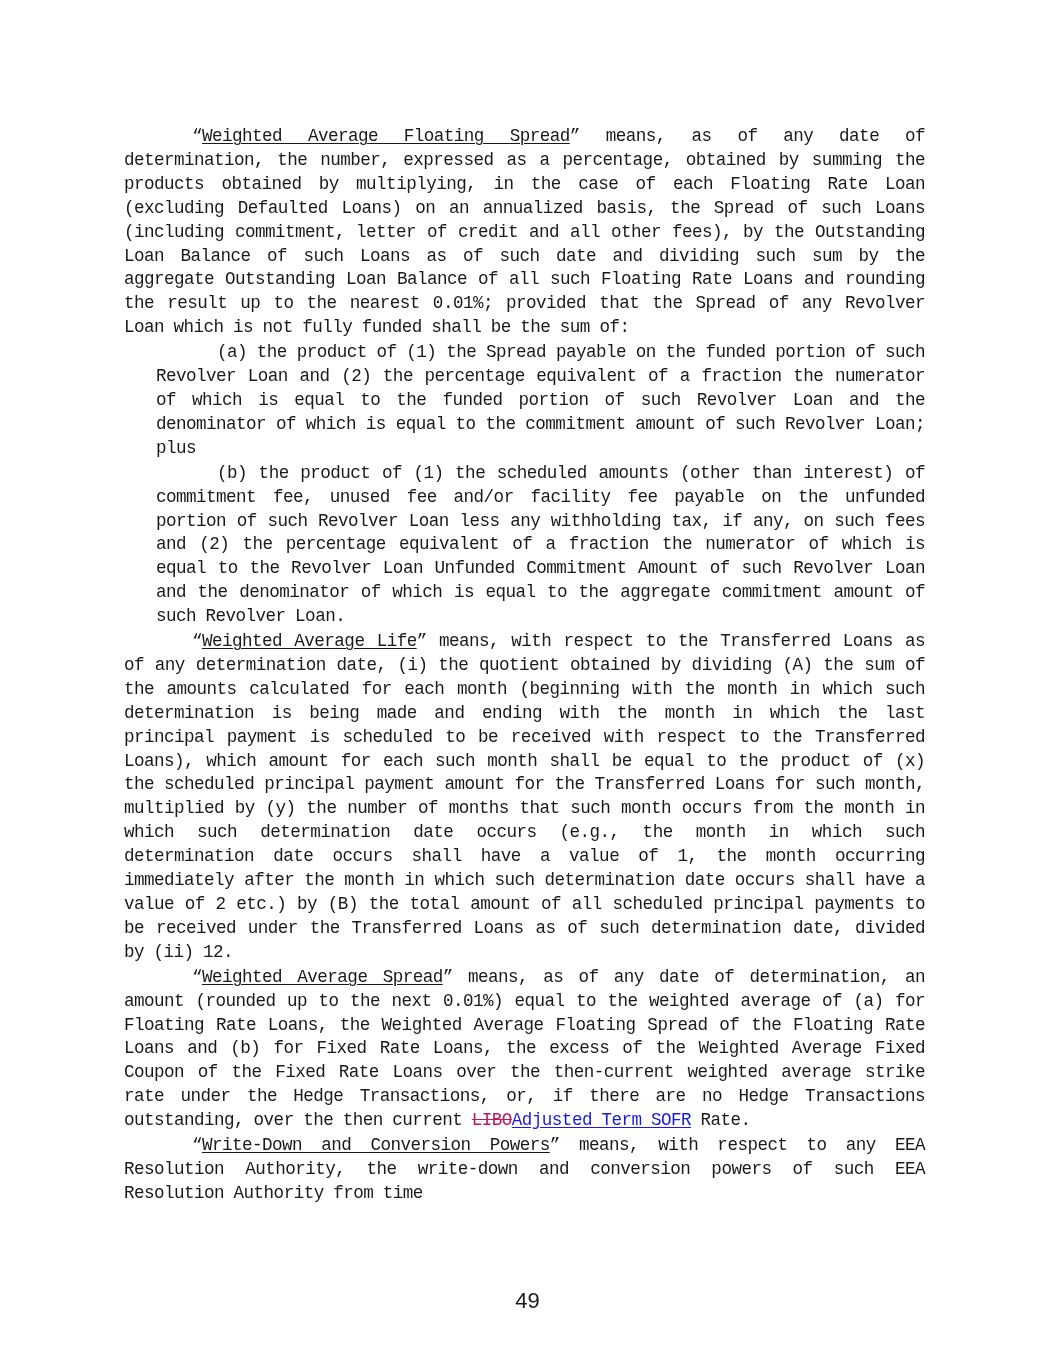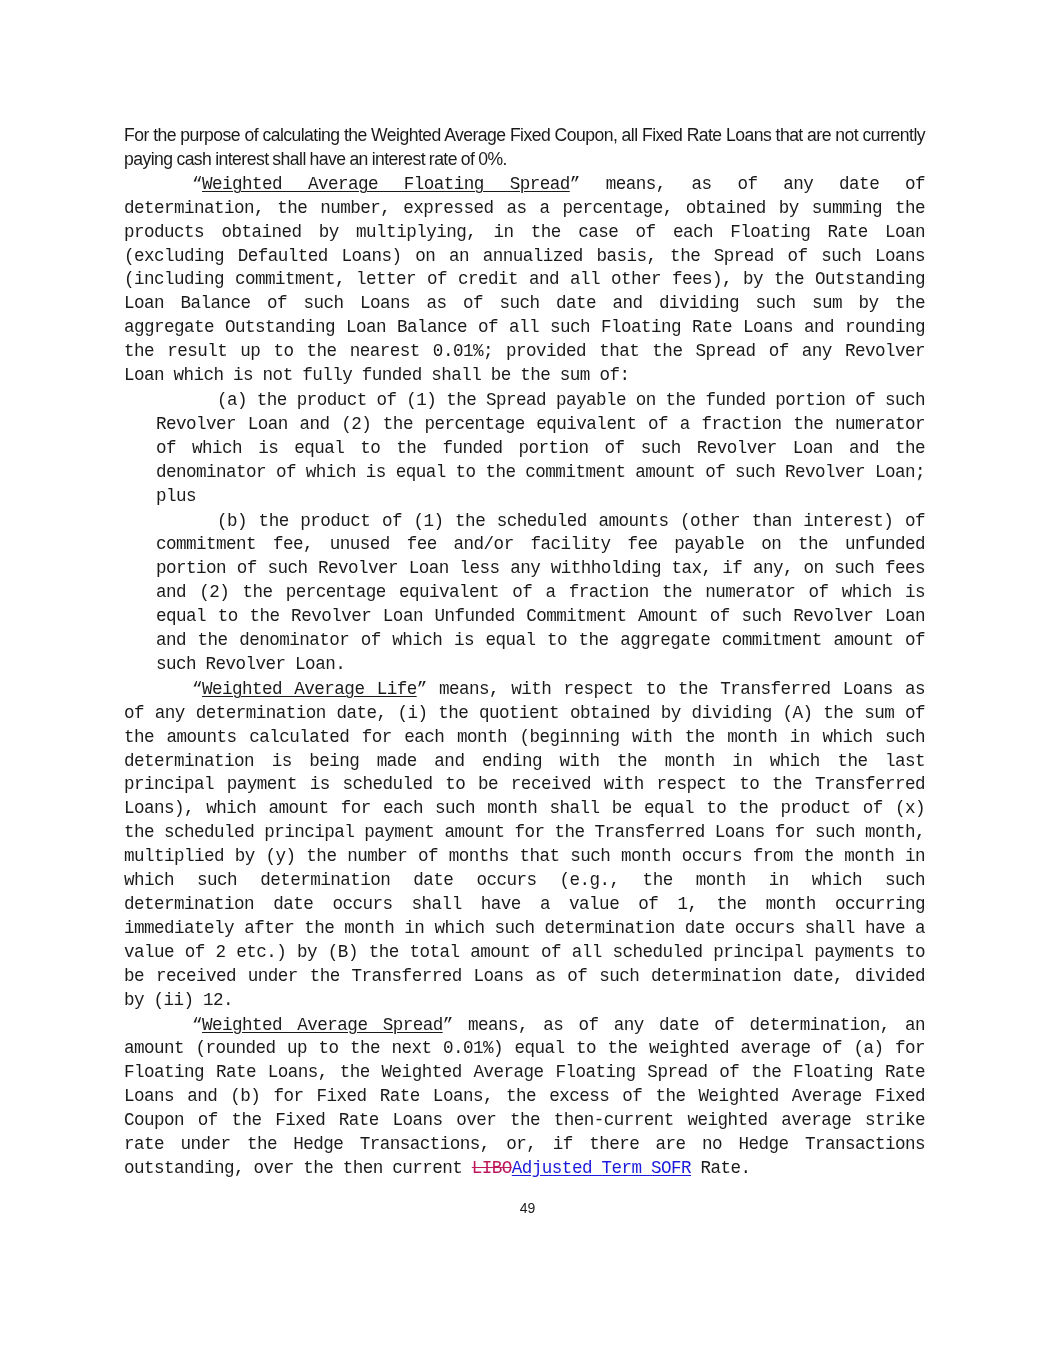--- a/index.html
+++ b/index.html
@@ -11,31 +11,28 @@
     letter-spacing: -0.55px; word-spacing: -0.5px;
   }
   .para { margin: 0; text-align: justify; text-align-last: left; }
   .indent { text-indent: 68px; }
   .gap { margin-top: 1px; font-family: Liberation Mono, monospace; }
   .sub { margin-left: 32px; text-indent: 61px; }
   .term { text-decoration: underline; text-underline-offset: 2px; text-decoration-thickness: 1px; }
   .del { color: #be185d; text-decoration: line-through; }
   .ins { color: #1a1adc; text-decoration: underline; text-underline-offset: 2px; }
   .page-number {
-    position: absolute; left: 0; width: 1055px; top: 1200px; text-align: center;
-    font-family: "Liberation Sans", sans-serif; font-size: 14px; color: #1a1a1a;
+    position: absolute; left: 0; width: 1055px; top: 1288px; text-align: center;
+    font-family: "Liberation Sans", sans-serif; font-size: 22px; color: #1a1a1a;
   }
 </style>
 </head>
 <body>
 
 <div class="page">
-  <p class="para">
-    <span>For the purpose of calculating the Weighted Average Fixed Coupon, all Fixed Rate Loans that are not currently paying cash interest shall have an interest rate of 0%.</span>
-  </p>
 
   <p class="para indent gap">
     <span>“</span><span class="term">Weighted Average Floating Spread</span><span>”</span><span> means, as of any date of determination, the number, expressed as a percentage, obtained by summing the products obtained by multiplying, in the case of each Floating Rate Loan (excluding Defaulted Loans) on an annualized basis, the Spread of such Loans (including commitment, letter of credit and all other fees), by the Outstanding Loan Balance of such Loans as of such date and dividing such sum by the aggregate Outstanding Loan Balance of all such Floating Rate Loans and rounding the result up to the nearest 0.01%; provided that the Spread of any Revolver Loan which is not fully funded shall be the sum of:</span>
   </p>
 
   <p class="para sub gap">
     <span>(a) the product of (1) the Spread payable on the funded portion of such Revolver Loan and (2) the percentage equivalent of a fraction the numerator of which is equal to the funded portion of such Revolver Loan and the denominator of which is equal to the commitment amount of such Revolver Loan; plus</span>
   </p>
 
   <p class="para sub gap">
@@ -43,15 +40,18 @@
   </p>
 
   <p class="para indent gap">
     <span>“</span><span class="term">Weighted Average Life</span><span>”</span><span> means, with respect to the Transferred Loans as of any determination date, (i) the quotient obtained by dividing (A) the sum of the amounts calculated for each month (beginning with the month in which such determination is being made and ending with the month in which the last principal payment is scheduled to be received with respect to the Transferred Loans), which amount for each such month shall be equal to the product of (x) the scheduled principal payment amount for the Transferred Loans for such month, multiplied by (y) the number of months that such month occurs from the month in which such determination date occurs (e.g., the month in which such determination date occurs shall have a value of 1, the month occurring immediately after the month in which such determination date occurs shall have a value of 2 etc.) by (B) the total amount of all scheduled principal payments  to be received under the Transferred Loans as of such determination date, divided by (ii) 12.</span>
   </p>
 
   <p class="para indent gap">
     <span>“</span><span class="term">Weighted Average Spread</span><span>”</span><span> means, as of any date of determination, an amount (rounded up to the next 0.01%) equal to the weighted average of (a) for Floating Rate Loans, the Weighted Average Floating Spread of the Floating Rate Loans and (b) for Fixed Rate Loans, the excess of the Weighted Average Fixed Coupon of the Fixed Rate Loans over the then-current weighted average strike rate under the Hedge Transactions, or, if there are no Hedge Transactions outstanding, over the then current </span><span class="del">LIBO</span><span class="ins">Adjusted Term SOFR</span><span> Rate.</span>
   </p>
 
+  <p class="para indent gap">
+    <span>“</span><span class="term">Write-Down and Conversion Powers</span><span>”</span><span> means, with respect to any EEA Resolution Authority, the write-down and conversion powers of such EEA Resolution Authority from time</span>
+  </p>
 </div>
 
 <div class="page-number">49</div>
 
 </body></html>

